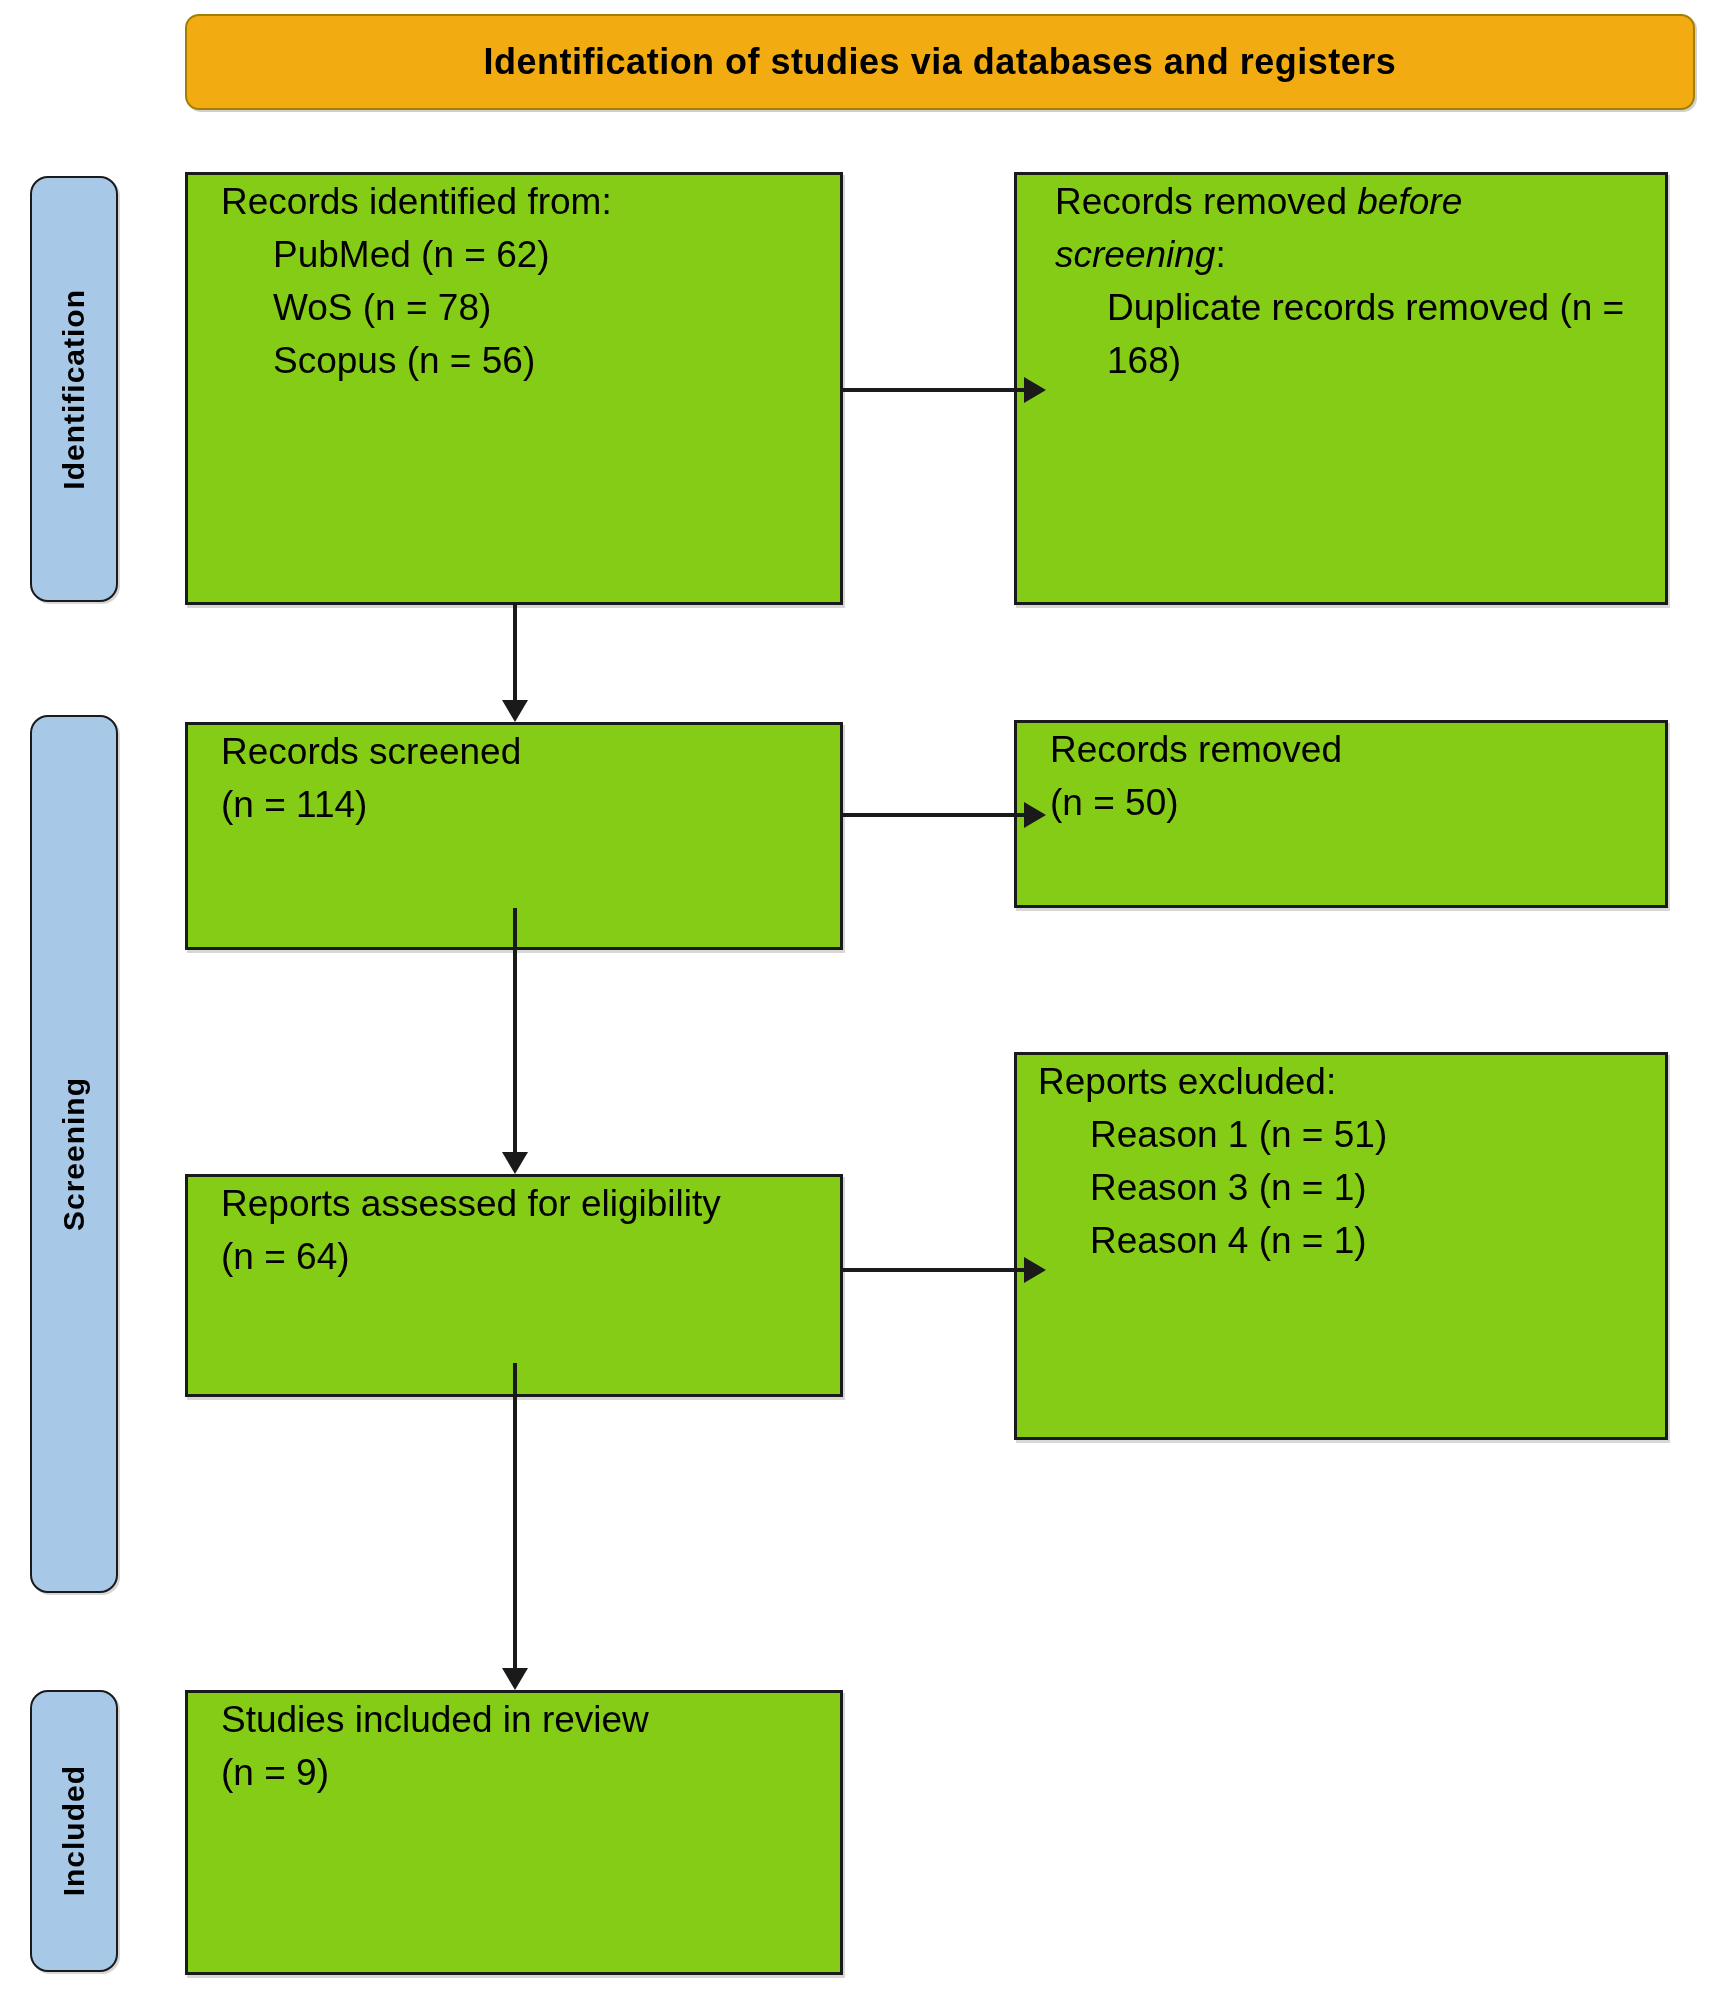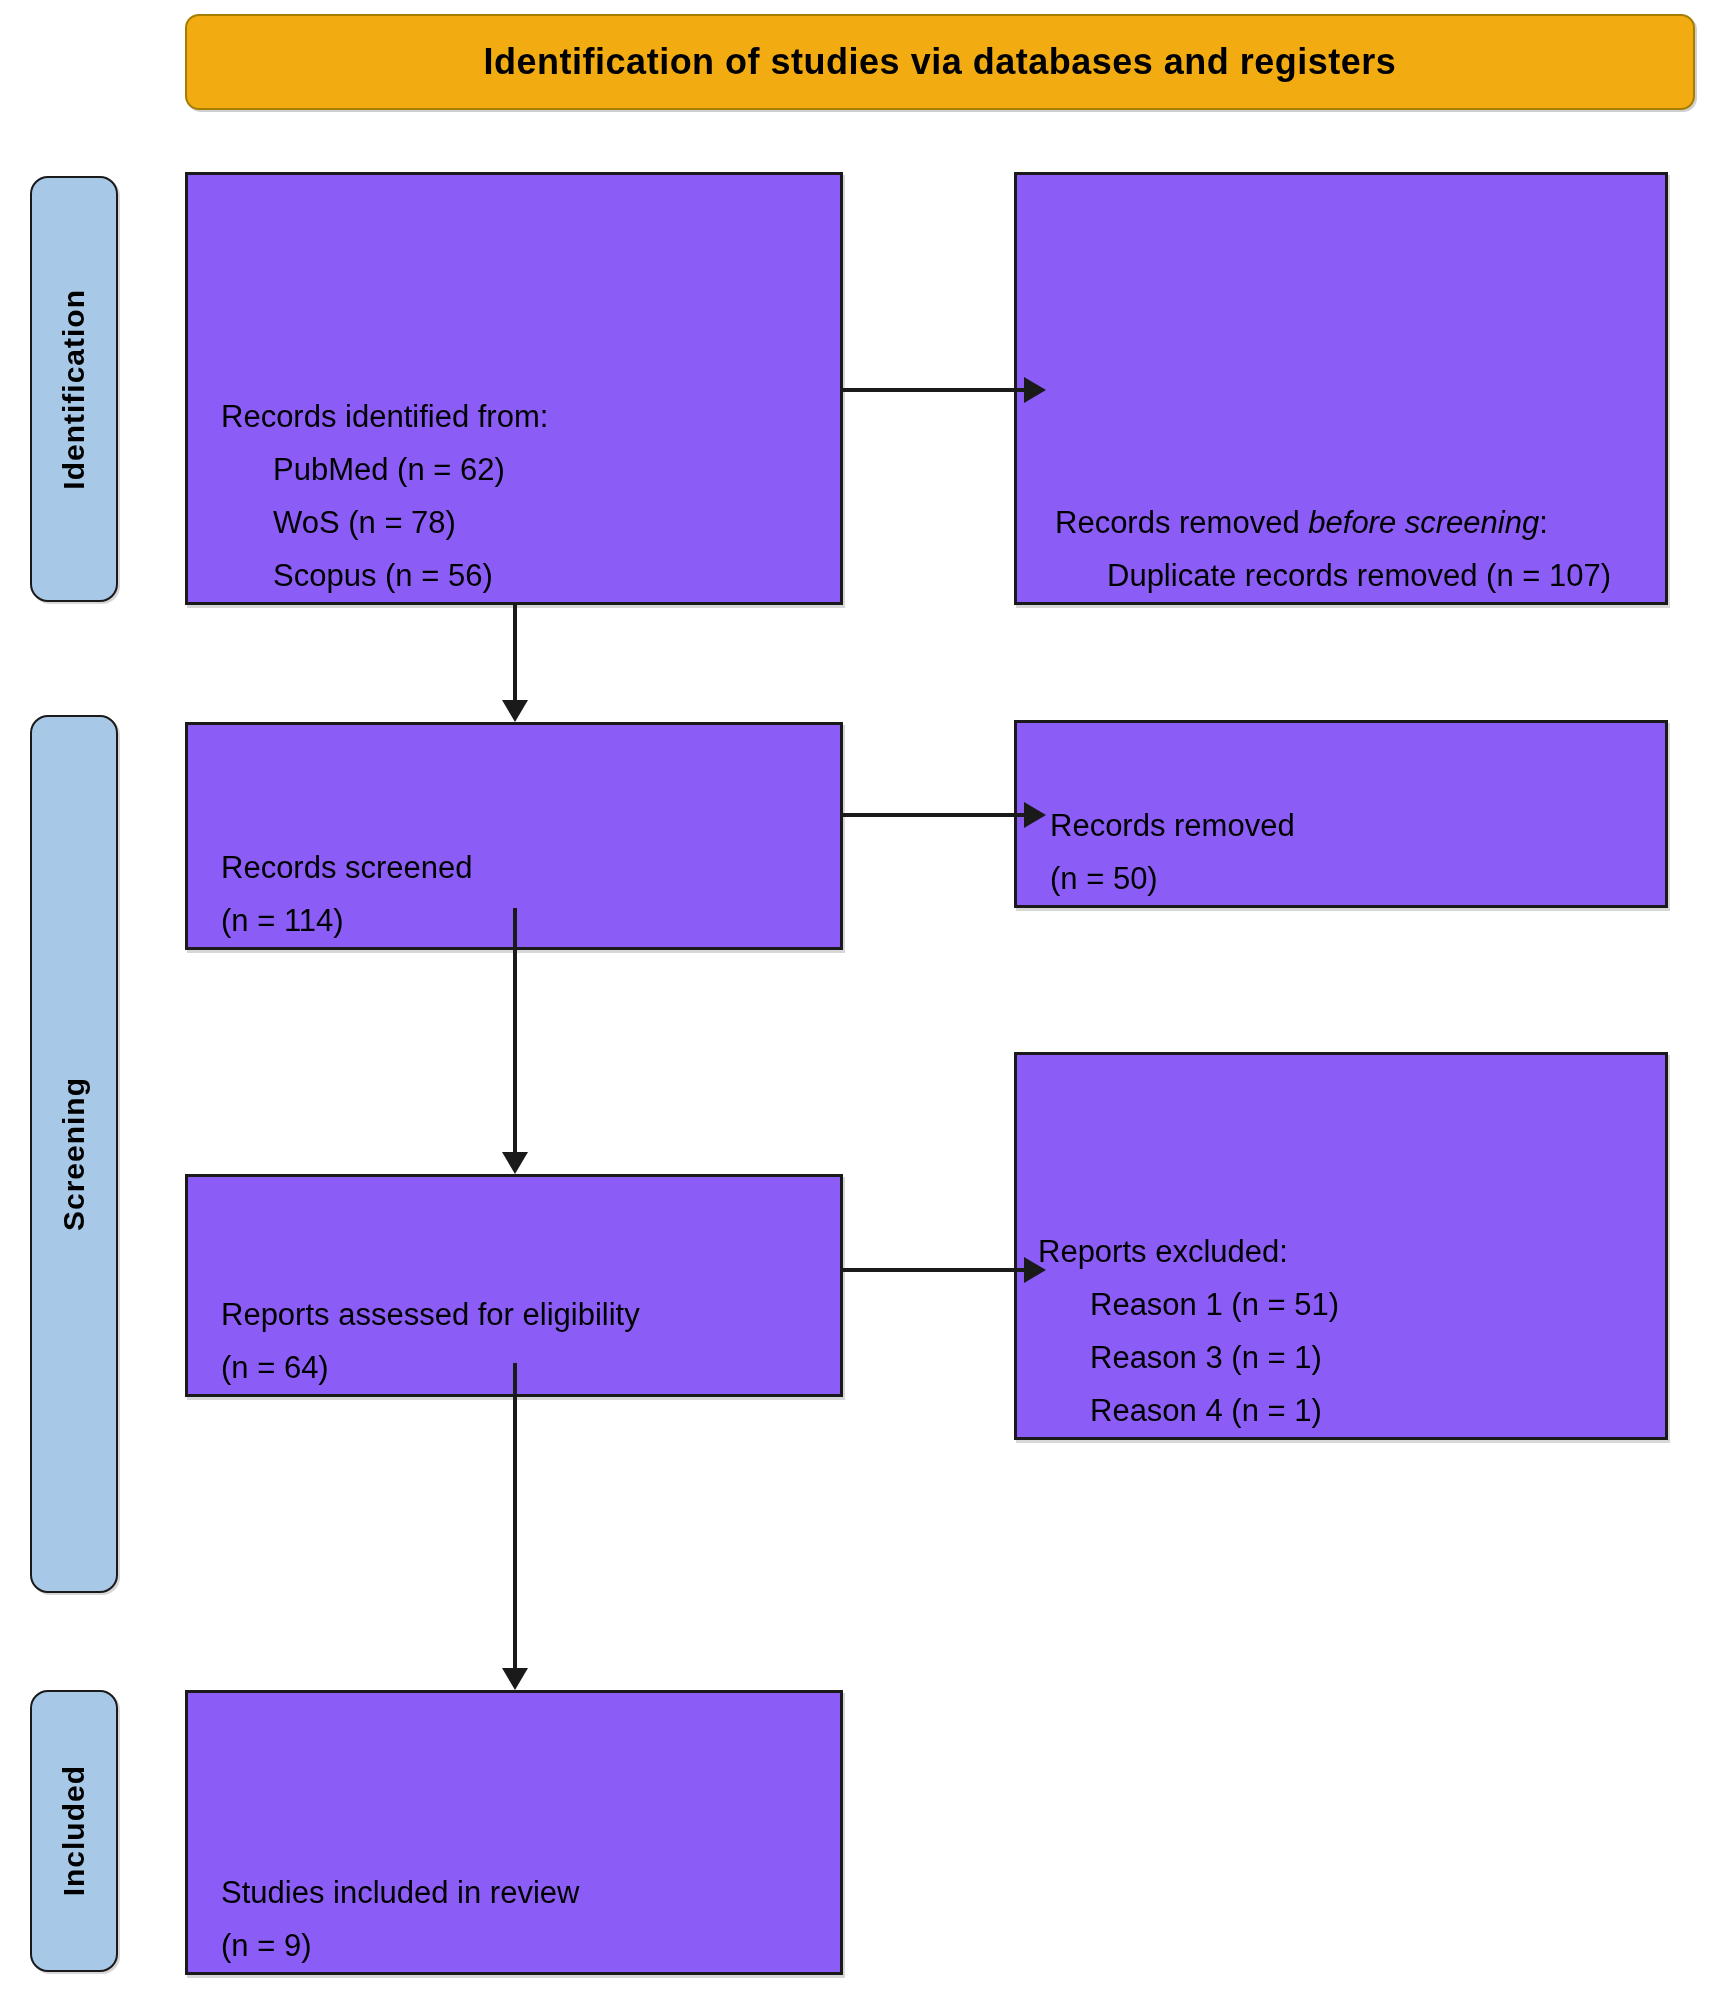--- a/index.html
+++ b/index.html
@@ -48,25 +48,25 @@
     transform:rotate(180deg);
     font-size:30px; font-weight:bold; letter-spacing:1px;
     white-space:nowrap;
   }
   .stage-identification{ top:176px; height:426px; }
   .stage-screening{ top:715px; height:878px; }
   .stage-included{ top:1690px; height:282px; }
   
   .fbox{
     position:absolute;
-    background:#8b5cf6;
+    background:#84cc16;
     border:3px solid var(--line);
     box-sizing:border-box;
-    display:flex; flex-direction:column; justify-content:flex-end;
-    font-size:31px; line-height:53px;
+    display:flex; flex-direction:column; justify-content:flex-start;
+    font-size:37px; line-height:53px;
     box-shadow:2px 3px 0 rgba(140,140,140,.35);
   }
   .fbox .inner{ padding-left:33px; padding-right:20px; }
   .col-left{ left:185px; width:658px; }
   .col-right{ left:1014px; width:654px; }
   .box-identified{ top:172px; height:433px; }
   .box-removed{ top:172px; height:433px; }
   .box-removed .inner{ padding-left:38px; }
   .box-screened{ top:722px; height:228px; }
   .box-excluded-records{ top:720px; height:188px; }
@@ -118,21 +118,21 @@
       <div>Records identified from:</div>
       <div class="indent">PubMed (n = 62)</div>
       <div class="indent">WoS (n = 78)</div>
       <div class="indent">Scopus (n = 56)</div>
     </div>
   </div>
 
   <div class="fbox col-right box-removed">
     <div class="inner">
       <div class="wrap-narrow"><span>Records removed </span><span class="it">before screening</span><span>:</span></div>
-      <div class="indent wrap-item">Duplicate records removed (n = 107)</div>
+      <div class="indent wrap-item">Duplicate records removed (n = 168)</div>
     </div>
   </div>
 
   <div class="fbox col-left box-screened">
     <div class="inner">
       <div>Records screened</div>
       <div>(n = 114)</div>
     </div>
   </div>
 

